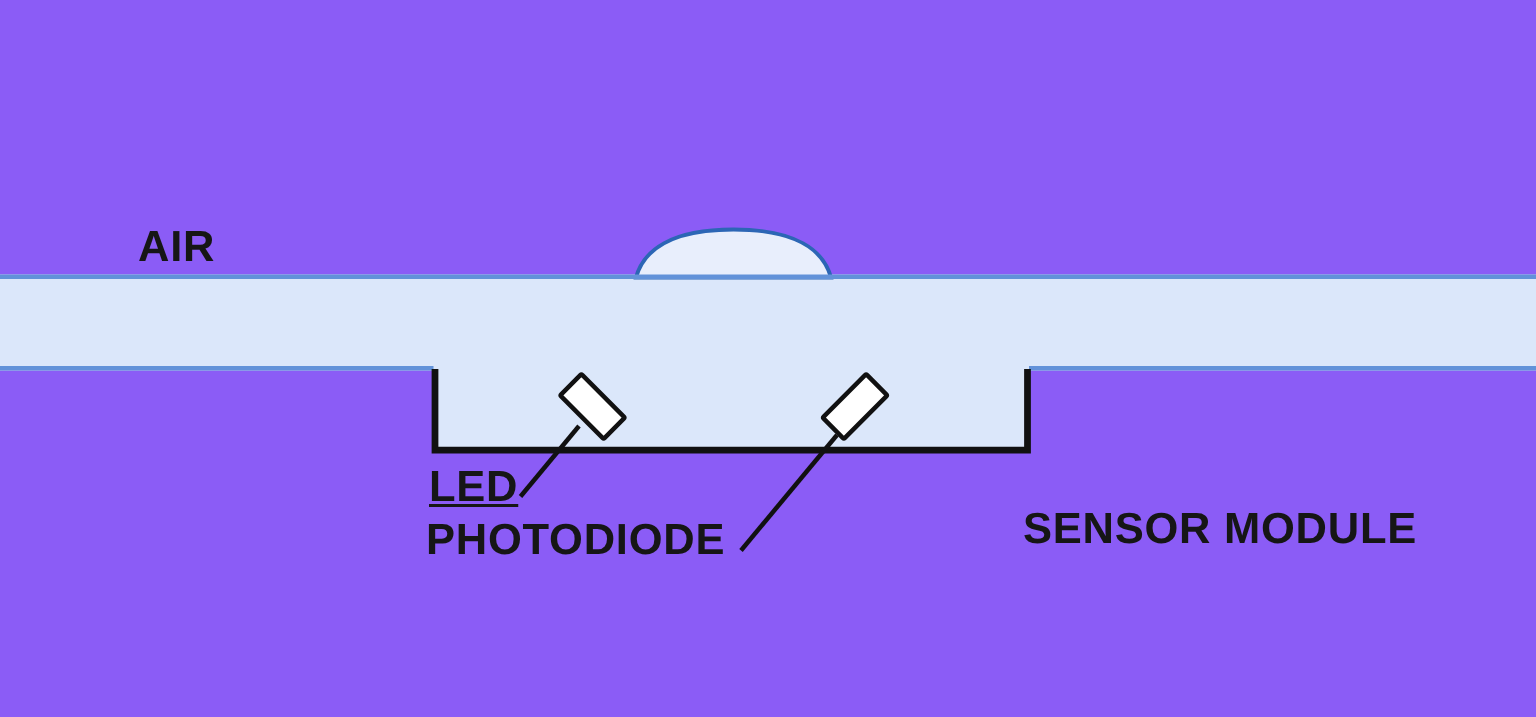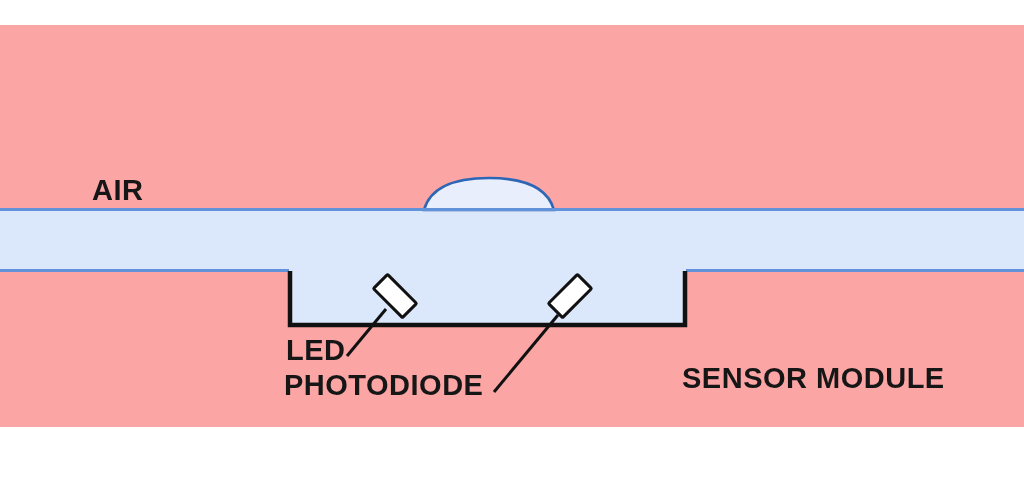--- a/index.html
+++ b/index.html
@@ -1,37 +1,36 @@
 <!DOCTYPE html>
 <html><head>
 <meta charset="utf-8">
 <style>
   html, body { margin: 0; padding: 0; background: #ffffff; }
   .canvas {
     position: relative;
     width: 1024px;
-    height: 402px;
-    background: #fca5a5;
+    height: 478px;
+    background: #8b5cf6;
     overflow: hidden;
     font-family: "Liberation Sans", sans-serif;
-    margin-top: 25px;
   }
   .canvas svg { position: absolute; left: 0; top: 0; }
   .lbl {
     position: absolute;
     font-weight: 700;
     font-size: 29px;
     line-height: 1;
     letter-spacing: 0.5px;
     color: #161616;
     white-space: nowrap;
   }
   .lbl-air            { left: 92px;  top: 151px; }
   .lbl-glass          { left: 71px;  top: 198px; }
-  .lbl-led            { left: 286px; top: 311px; }
+  .lbl-led            { left: 286px; top: 311px; text-decoration: underline; }
   .lbl-photodiode     { left: 284px; top: 346px; }
   .lbl-sensor-module  { left: 682px; top: 339px; }
 </style>
 </head>
 <body>
 
 <div class="canvas">
 
   <svg width="1024" height="478" viewBox="0 0 1024 478">
 

